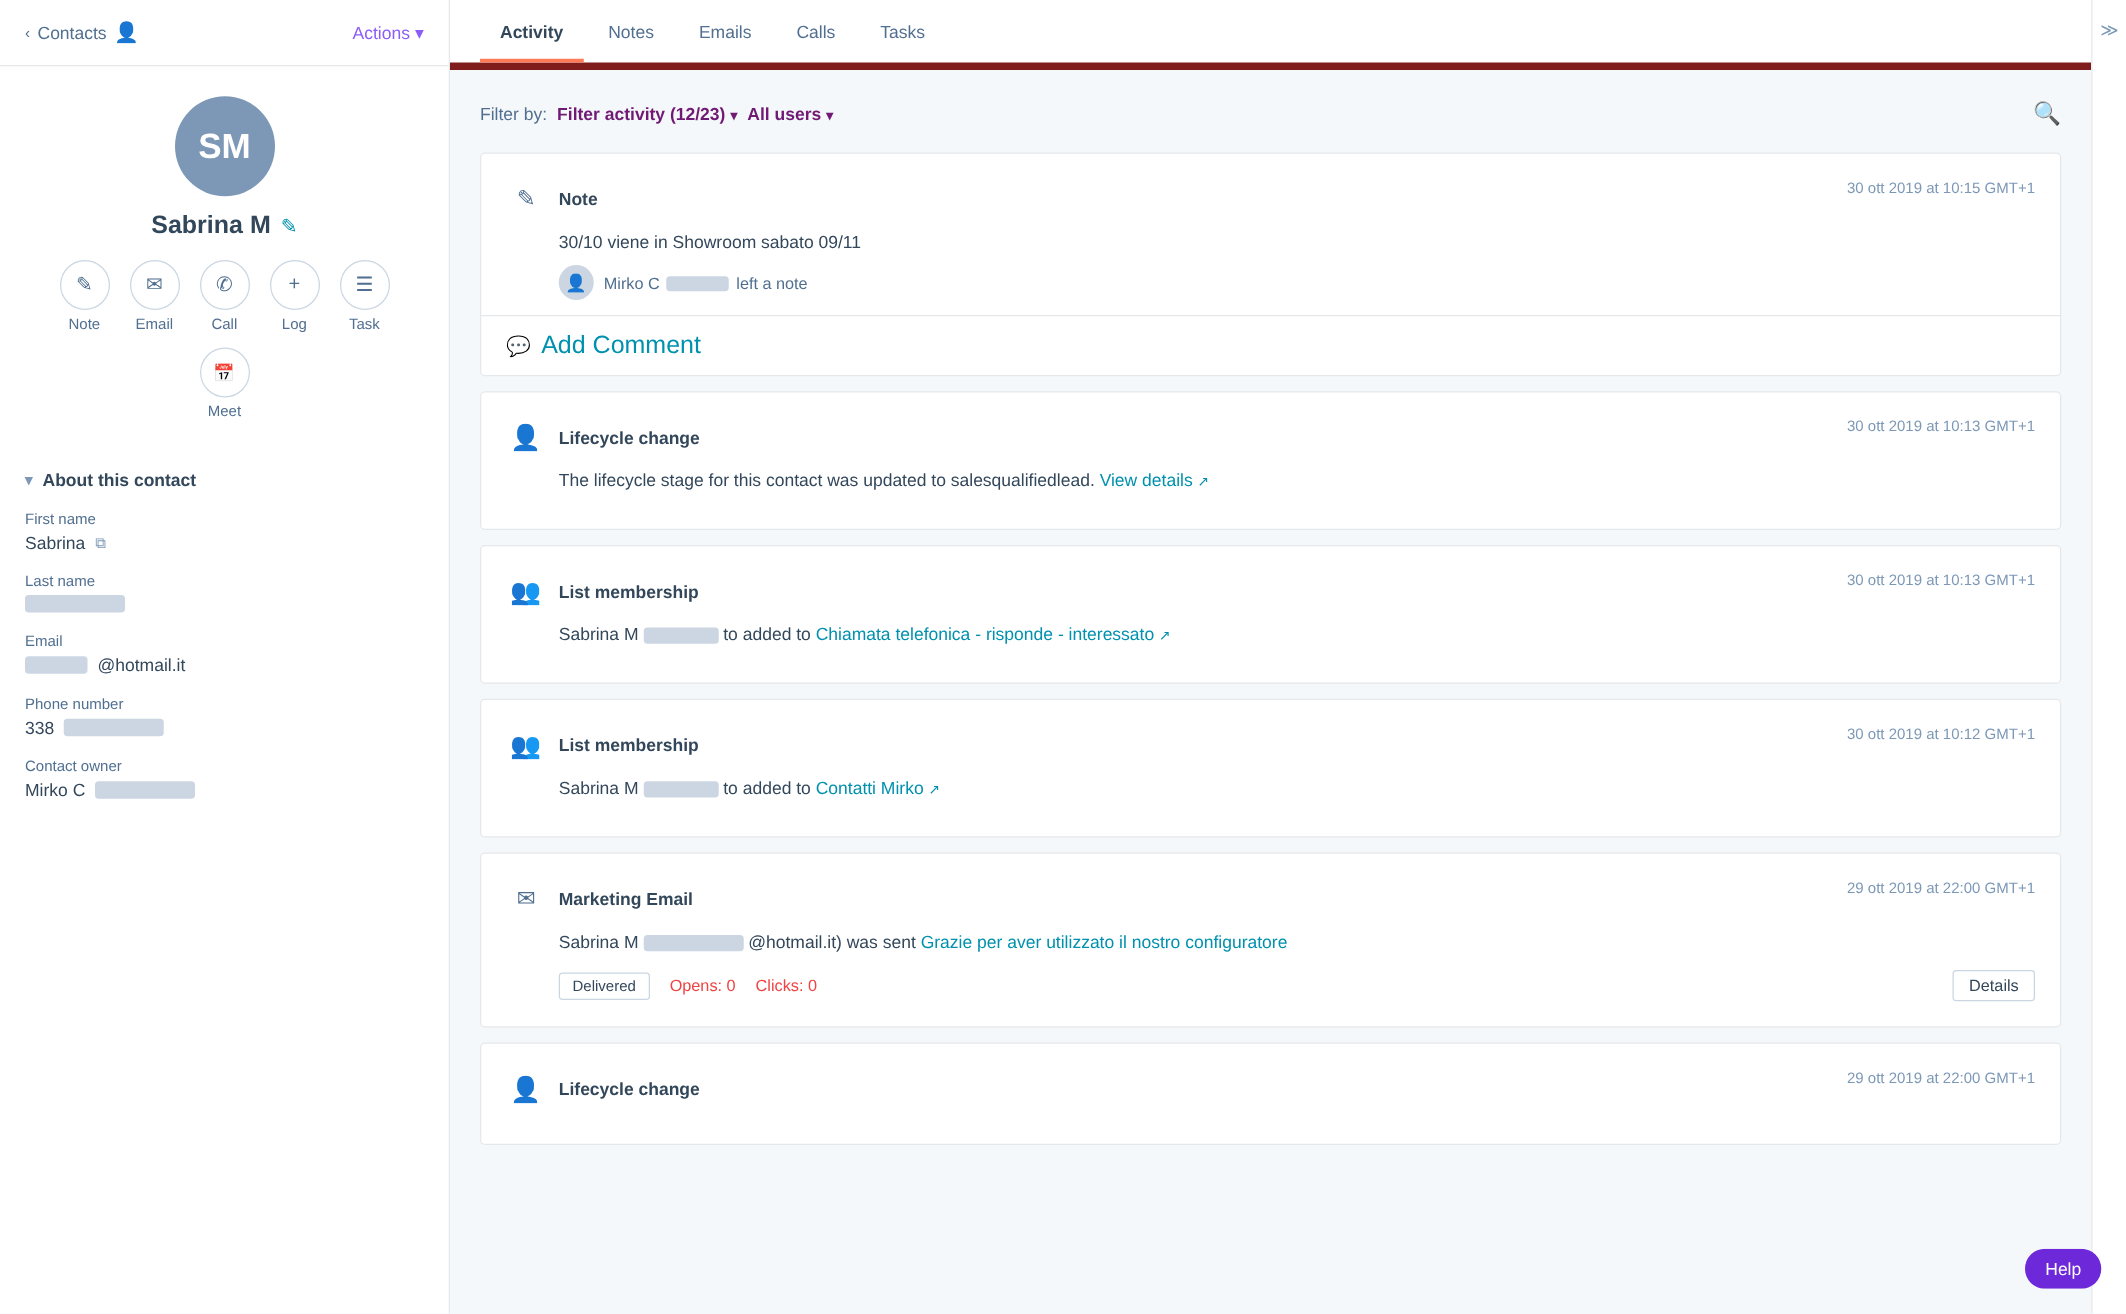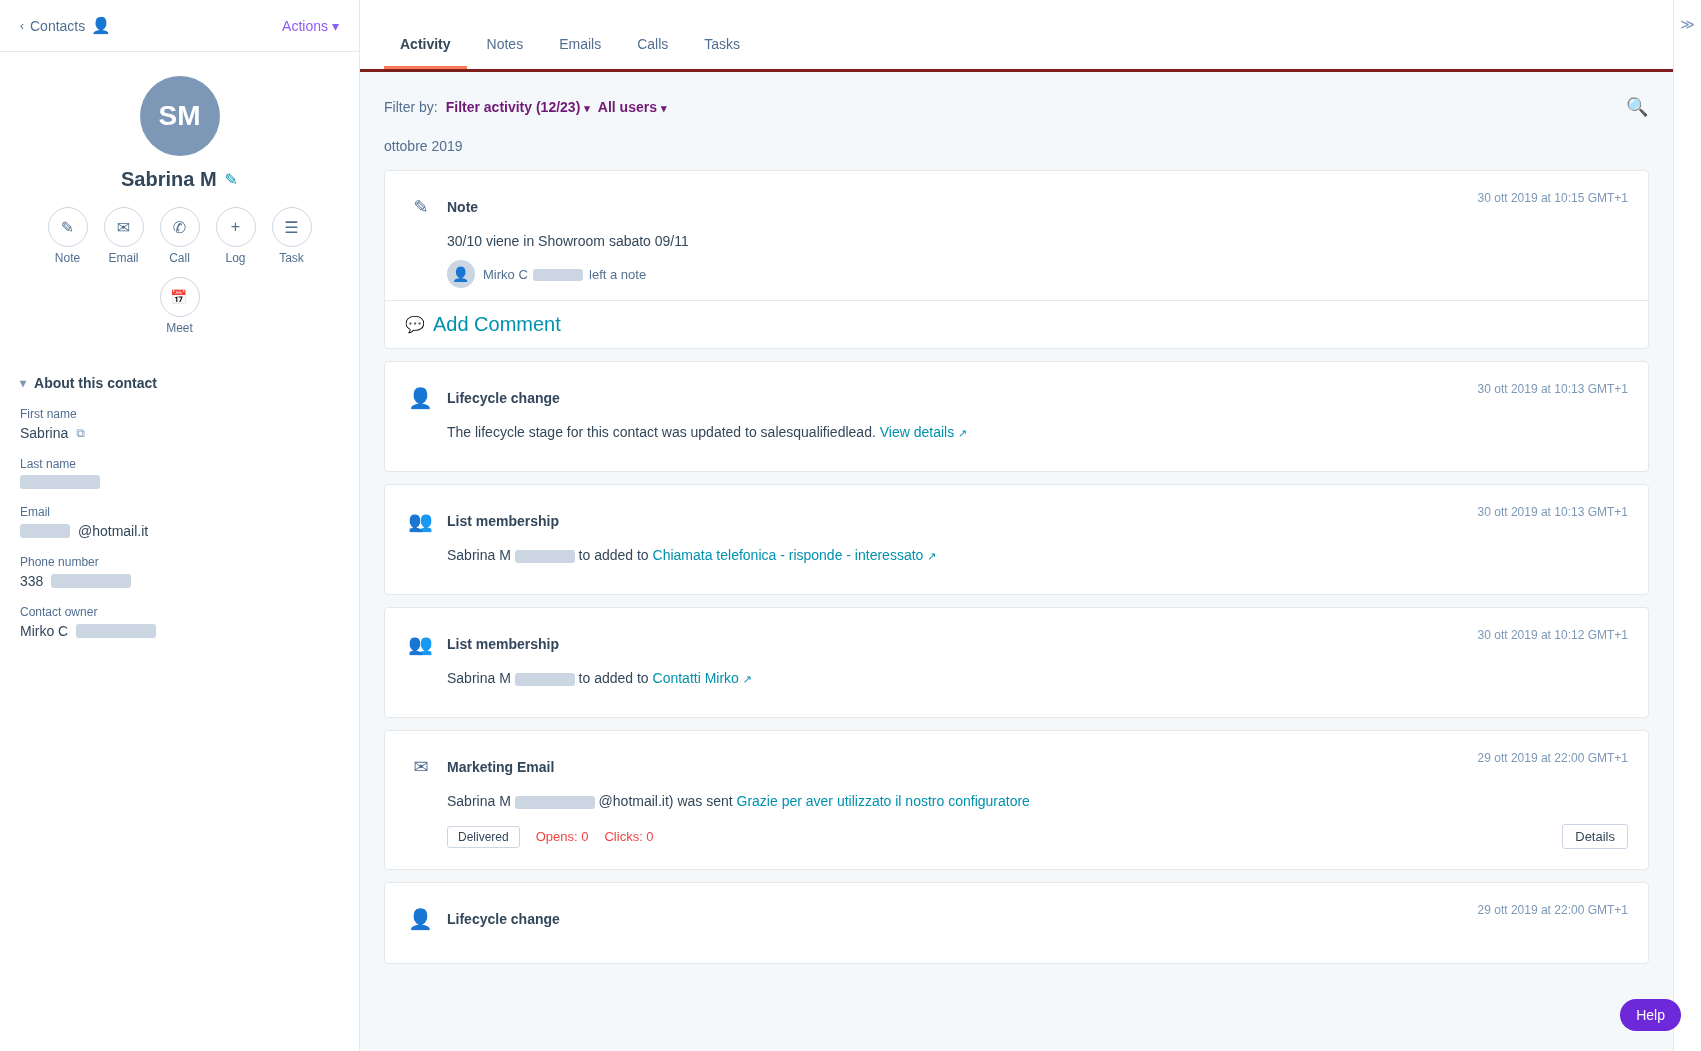--- a/index.html
+++ b/index.html
@@ -36,21 +36,21 @@
     .field-group { margin-bottom: 16px; }
     .field-label { font-size: 12px; color: #516f90; margin-bottom: 4px; font-weight: 400; }
     .field-value { font-size: 14px; color: #33475b; display: flex; align-items: center; gap: 8px; }
     .field-value-blurred { display: inline-block; background: #cbd6e2; border-radius: 3px; height: 14px; width: 80px; vertical-align: middle; }
     .copy-icon { color: #7c98b6; font-size: 12px; cursor: pointer; }
 
     
     .main-content { flex: 1; display: flex; flex-direction: column; overflow: hidden; }
 
     
-    .tabs-bar { background: #fff; border-bottom: 3px solid #7f1d1d; display: flex; align-items: flex-end; padding: 0 24px; height: 72px; }
+    .tabs-bar { background: #fff; border-bottom: 6px solid #7f1d1d; display: flex; align-items: flex-end; padding: 0 24px; height: 56px; }
 
     .tab { padding: 16px 16px 14px; font-size: 14px; color: #516f90; cursor: pointer; border-bottom: 3px solid transparent; margin-right: 4px; white-space: nowrap; }
     .tab.active { color: #33475b; font-weight: 600; border-bottom-color: #ff7a59; }
 
     
     .activity-area { flex: 1; overflow-y: auto; padding: 24px; }
 
     .filter-bar { display: flex; align-items: center; gap: 8px; margin-bottom: 20px; }
     .filter-label { color: #516f90; font-size: 14px; }
     .filter-btn { color: #701a75; font-size: 14px; cursor: pointer; display: flex; align-items: flex-end; gap: 4px; font-weight: 700; }
@@ -229,21 +229,20 @@
           <span>Filter activity (12/23)</span>
           <span class="filter-chevron">▾</span>
         </div>
         <div class="filter-btn">
           <span>All users</span>
           <span class="filter-chevron">▾</span>
         </div>
         <div class="search-icon-btn">🔍</div>
       </div>
 
-      <div class="month-label">ottobre 2019</div>
 
       <div class="activity-card">
         <div class="card-header">
           <div class="card-title-row">
             <div class="card-icon">✎</div>
             <span class="card-title">Note</span>
           </div>
           <span class="card-timestamp">30 ott 2019 at 10:15 GMT+1</span>
         </div>
         <div class="card-body">

